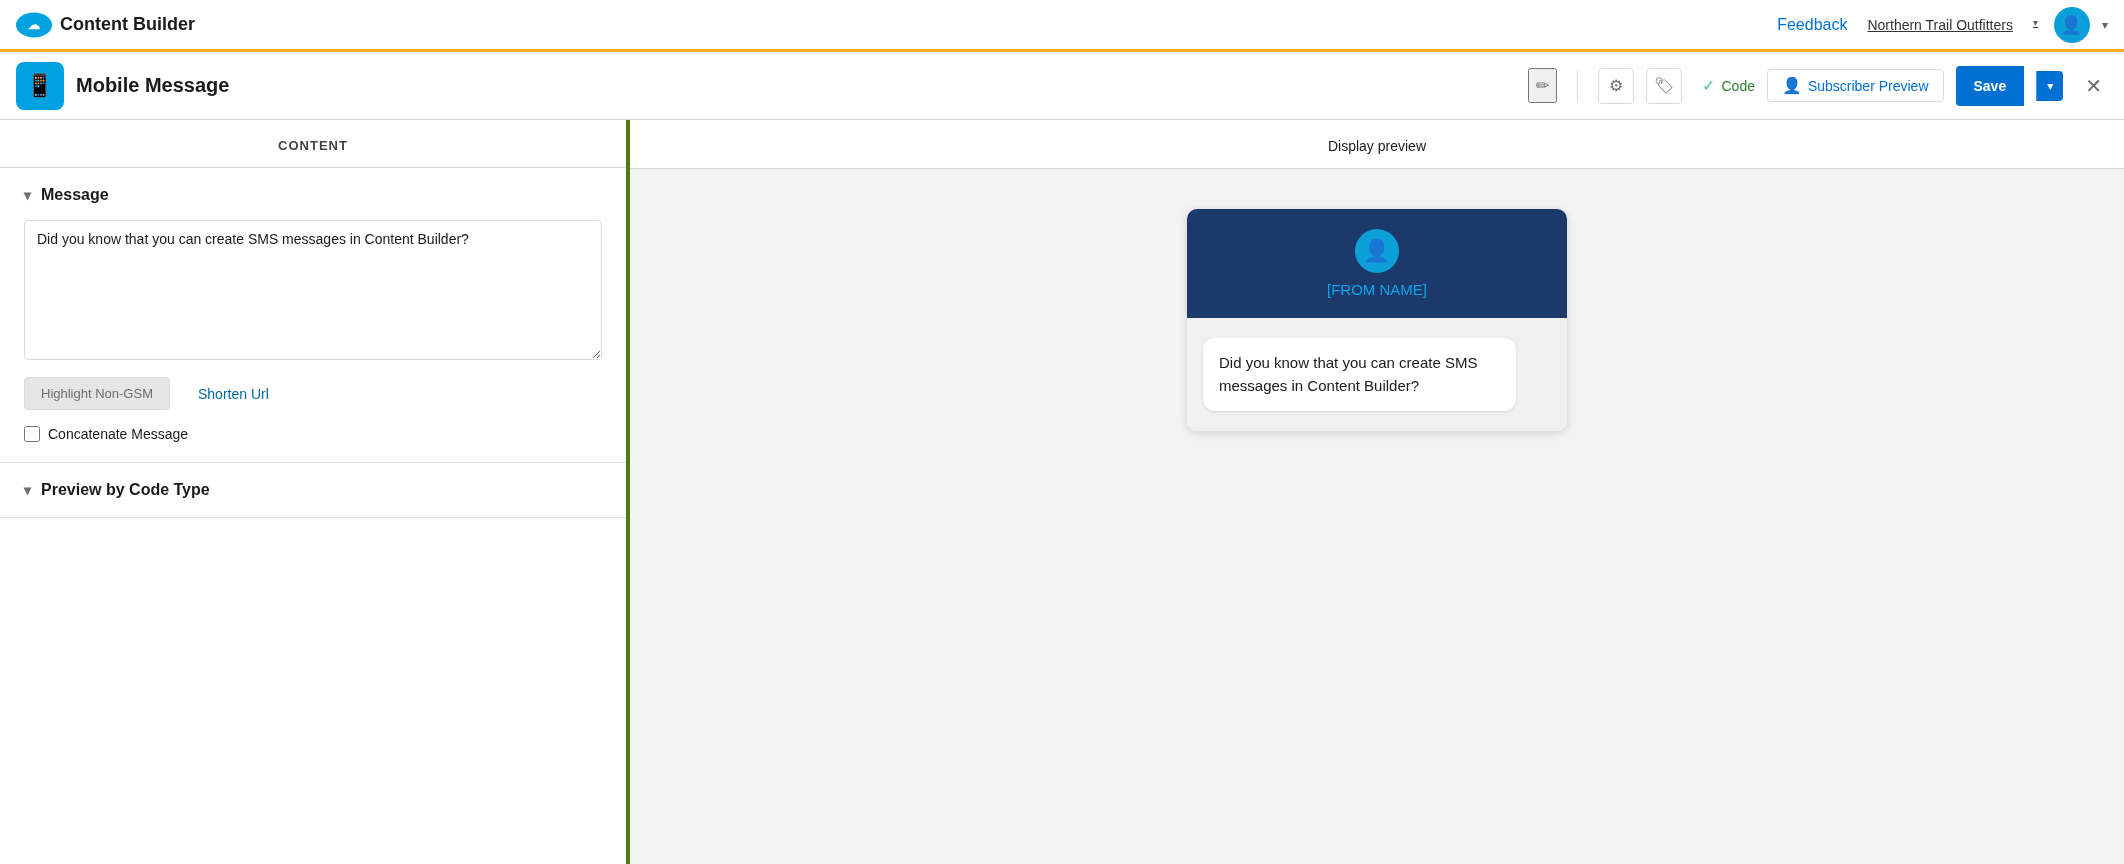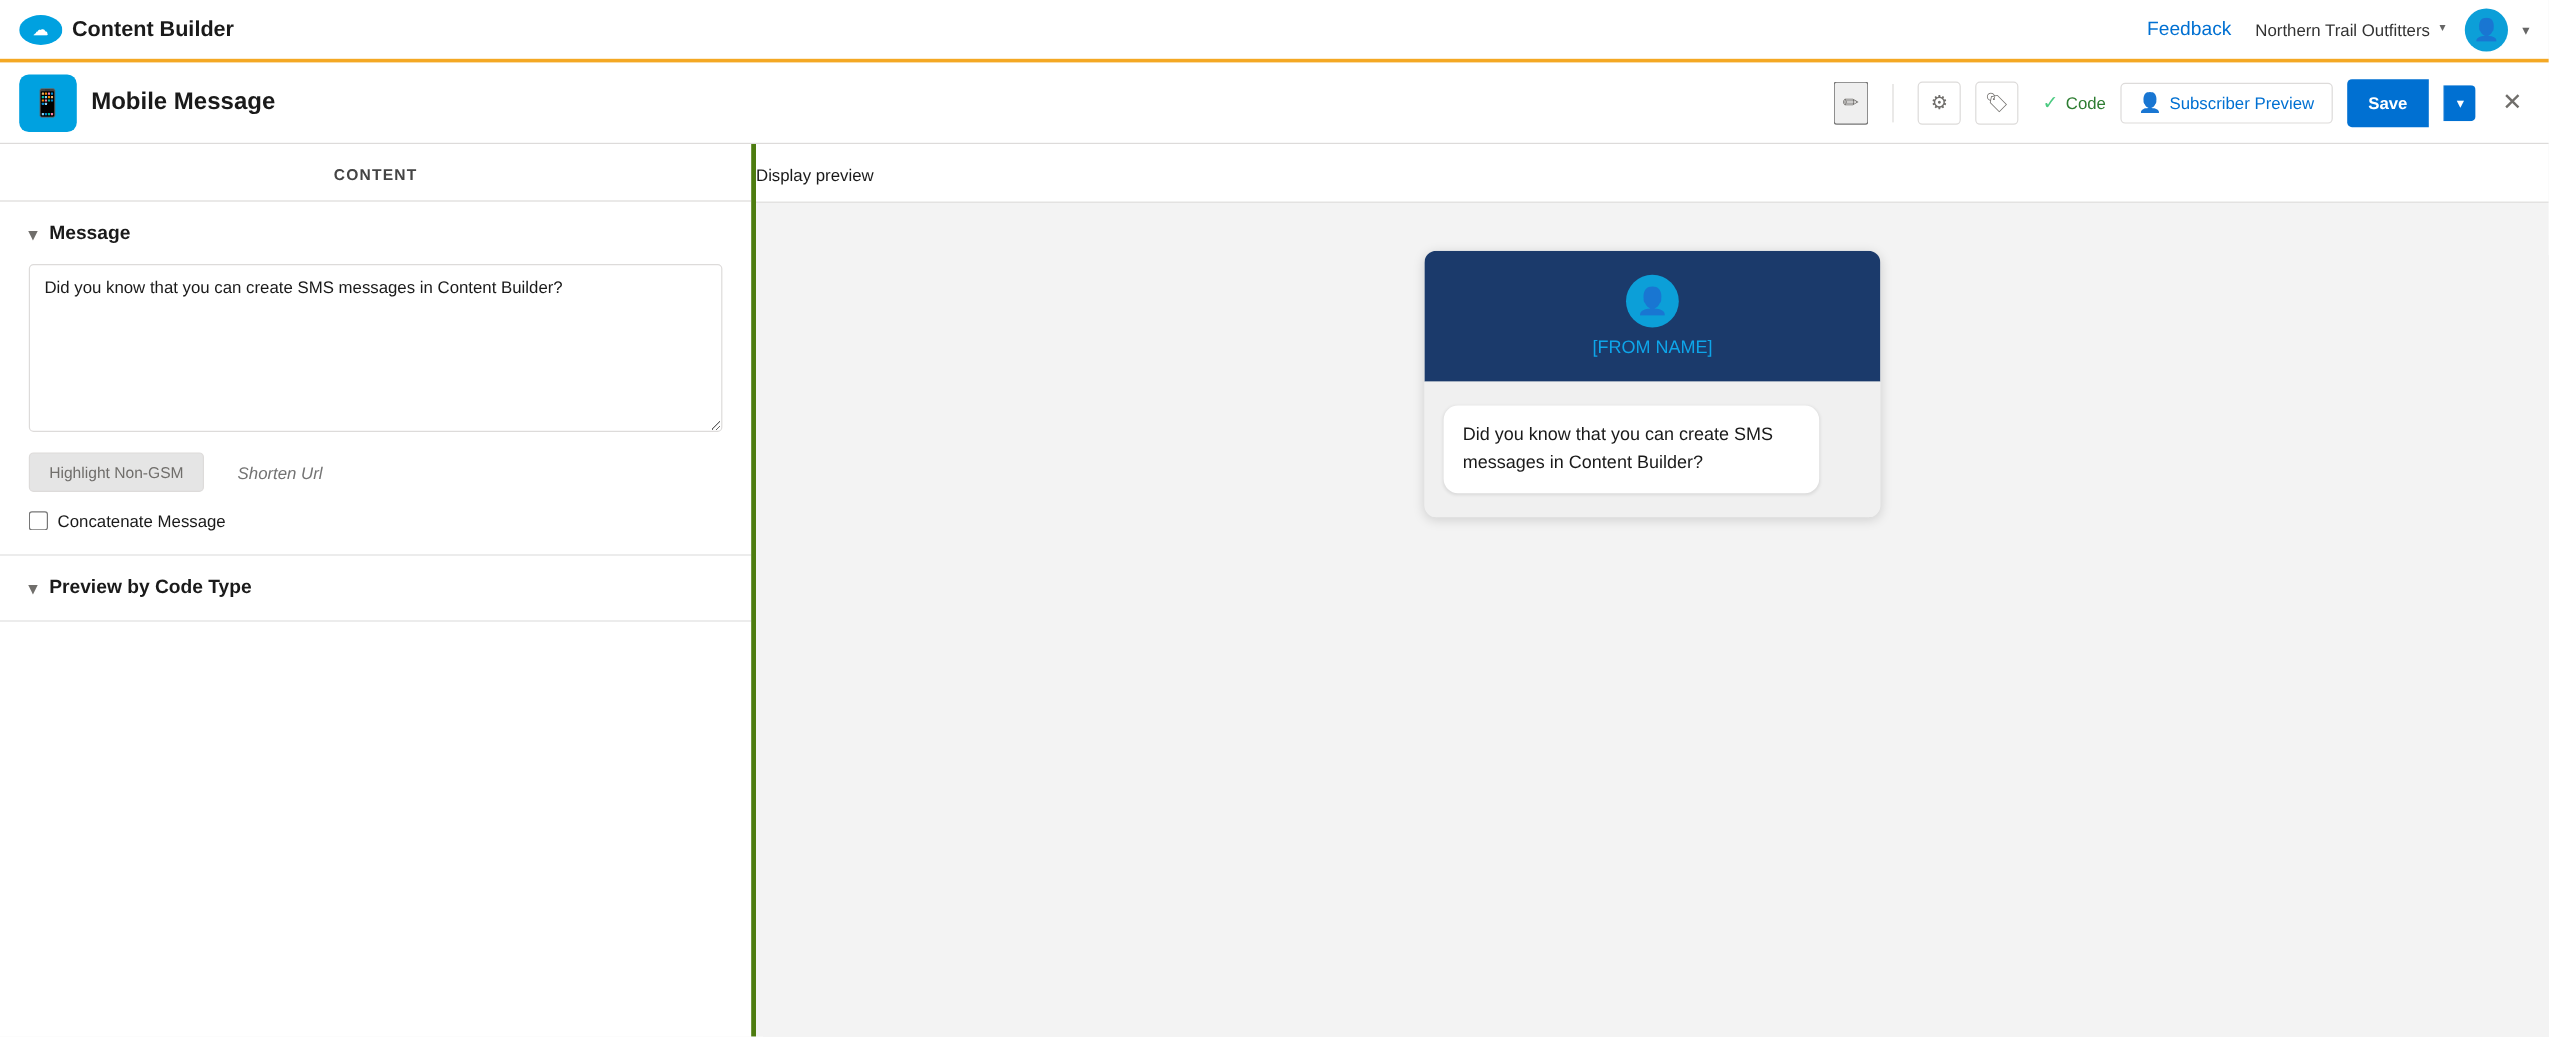--- a/index.html
+++ b/index.html
@@ -33,25 +33,26 @@
       color: #0070d2;
       font-size: 16px;
       font-weight: 500;
       cursor: pointer;
       margin-right: 20px;
       text-decoration: none;
     }
     .topbar-org {
       display: flex;
       align-items: flex-start;
-      gap: 8px;
+      gap: 20px;
       font-size: 14px;
       color: #333;
       margin-right: 16px;
       cursor: pointer;
+      text-decoration: underline;
     }
     .topbar-org-chevron {
       color: #666;
       font-size: 10px;
     }
     .topbar-avatar {
       width: 36px;
       height: 36px;
       background: #0c9fd8;
       border-radius: 50%;
@@ -281,26 +282,25 @@
       border-radius: 4px;
       background: #e5e5e5;
       color: #706e6b;
       padding: 8px 16px;
       font-size: 13px;
       cursor: pointer;
     }
     .shorten-url-btn {
       background: none;
       border: none;
-      color: #737373;
+      color: #0369a1;
       font-size: 14px;
       font-weight: 500;
       cursor: pointer;
       padding: 8px 16px;
-      font-style: italic;
     }
 
     .checkbox-row {
       display: flex;
       align-items: center;
       gap: 8px;
       margin-top: 16px;
     }
     .checkbox-input {
       width: 16px;
@@ -326,20 +326,21 @@
     }
 
     
     .right-panel {
       flex: 1;
       background: #f3f3f3;
       display: flex;
       flex-direction: column;
     }
     .display-preview-label {
+      text-align: center;
       font-size: 14px;
       font-weight: 400;
       color: #1a1a1a;
       padding: 18px 0 14px;
       border-bottom: 1px solid #dddbda;
       background: #fff;
     }
     .preview-area {
       flex: 1;
       display: flex;

